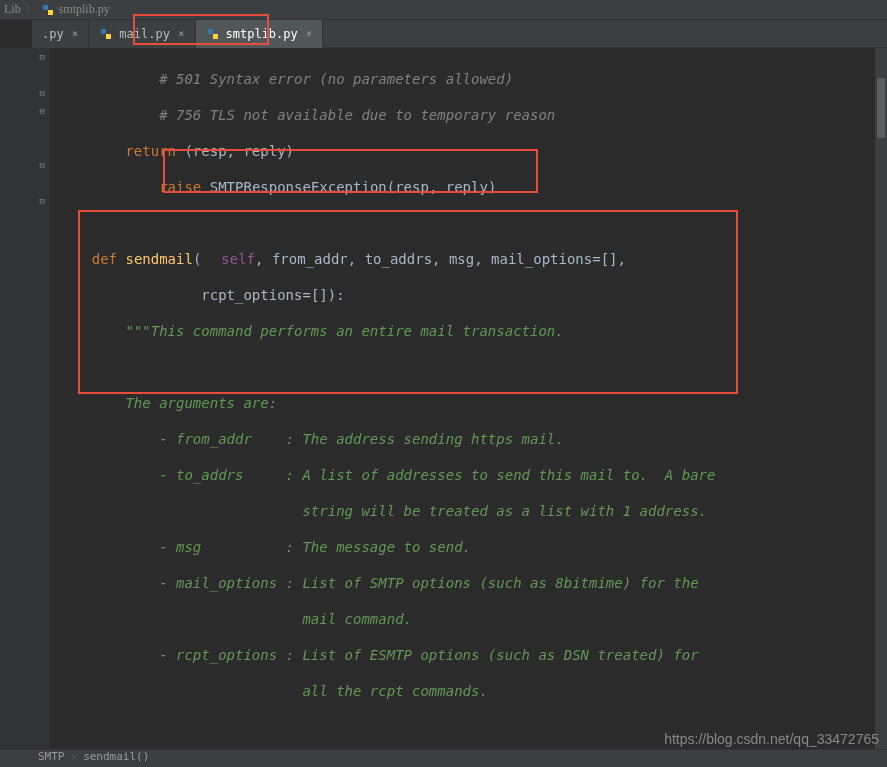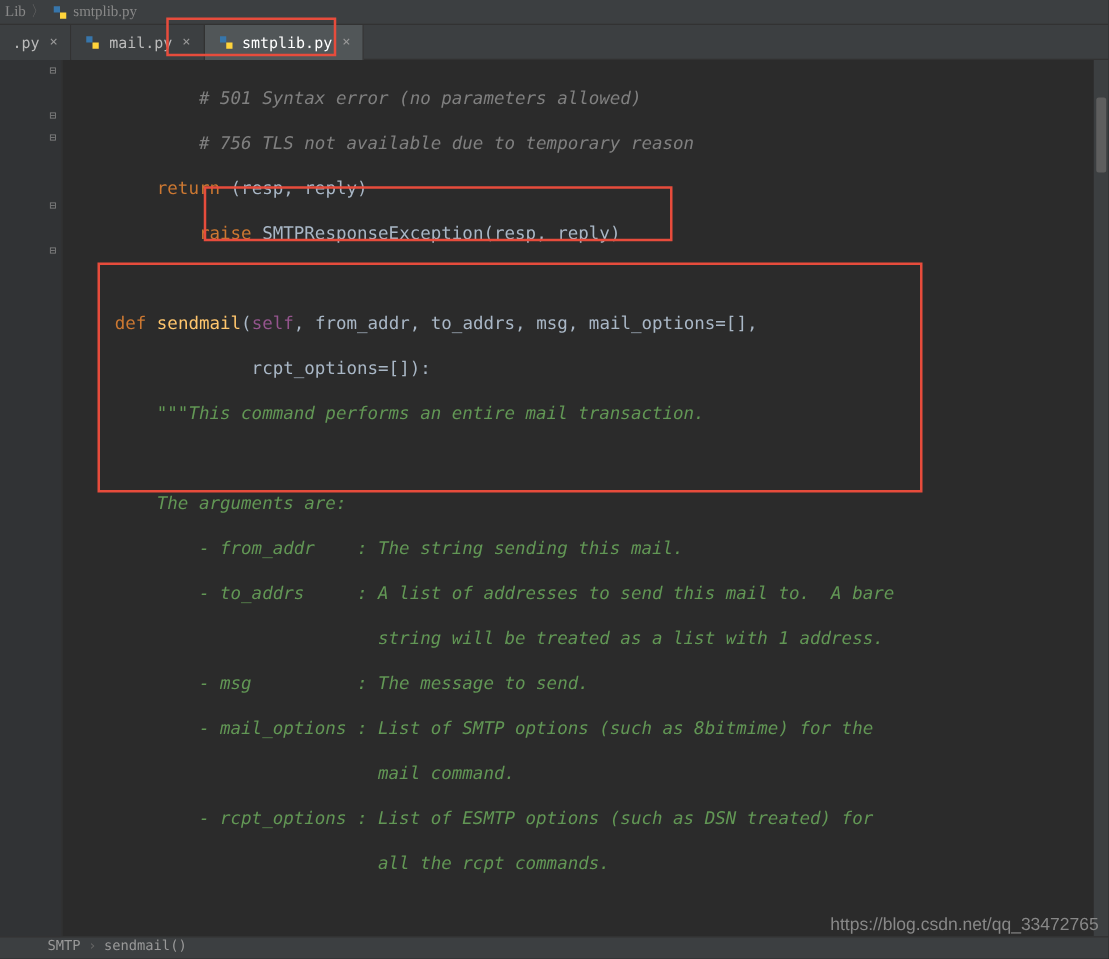--- a/index.html
+++ b/index.html
@@ -29,20 +29,21 @@
       align-items: center;
       gap: 4px;
     }
     .breadcrumb-sep { margin: 0 4px; color: #666; }
     .tabs {
       height: 28px;
       background: #3c3f41;
       display: flex;
       align-items: center;
       border-bottom: 1px solid #323232;
+      margin-left: 32px;
     }
     .tab {
       height: 28px;
       padding: 0 10px;
       display: flex;
       align-items: center;
       gap: 6px;
       background: #3c3f41;
       border-right: 1px solid #323232;
       font-size: 12px;
@@ -97,21 +98,21 @@
       flex: 1;
       padding: 4px 0 4px 8px;
       line-height: 18px;
       white-space: pre;
       position: relative;
       overflow: hidden;
     }
     .line { height: 18px; }
     .kw { color: #cc7832; }
     .fn { color: #ffc66d; }
-    .self { color: #94558d; }
+    .self { color: #94558d; margin-left: 20px; }
     .param { color: #a9b7c6; }
     .comment { color: #808080; font-style: italic; }
     .docstr { color: #629755; font-style: italic; }
     .punct { color: #a9b7c6; }
     .cls { color: #a9b7c6; }
     .red-box {
       position: absolute;
       border: 2px solid #e74c3c;
       pointer-events: none;
       z-index: 10;
@@ -218,21 +219,21 @@
 <div class="line"><span class="comment">            # 501 Syntax error (no parameters allowed)</span></div>
 <div class="line"><span class="comment">            # 756 TLS not available due to temporary reason</span></div>
 <div class="line">        <span class="kw">return</span><span class="punct"> (resp, reply)</span></div>
 <div class="line">            <span class="kw">raise</span> <span class="cls">SMTPResponseException</span><span class="punct">(resp, reply)</span></div>
 <div class="line"></div>
 <div class="line">    <span class="kw">def</span> <span class="fn">sendmail</span><span class="punct">(</span><span class="self">self</span><span class="punct">, </span><span class="param">from_addr</span><span class="punct">, </span><span class="param">to_addrs</span><span class="punct">, </span><span class="param">msg</span><span class="punct">, </span><span class="param">mail_options</span><span class="punct">=</span><span class="punct">[]</span><span class="punct">,</span></div>
 <div class="line">                 <span class="param">rcpt_options</span><span class="punct">=</span><span class="punct">[]</span><span class="punct">):</span></div>
 <div class="line"><span class="docstr">        """This command performs an entire mail transaction.</span></div>
 <div class="line"><span class="docstr"></span></div>
 <div class="line"><span class="docstr">        The arguments are:</span></div>
-<div class="line"><span class="docstr">            - from_addr    : The string sending this mail.</span></div>
+<div class="line"><span class="docstr">            - from_addr    : The address sending https mail.</span></div>
 <div class="line"><span class="docstr">            - to_addrs     : A list of addresses to send this mail to.  A bare</span></div>
 <div class="line"><span class="docstr">                             string will be treated as a list with 1 address.</span></div>
 <div class="line"><span class="docstr">            - msg          : The message to send.</span></div>
 <div class="line"><span class="docstr">            - mail_options : List of SMTP options (such as 8bitmime) for the</span></div>
 <div class="line"><span class="docstr">                             mail command.</span></div>
 <div class="line"><span class="docstr">            - rcpt_options : List of ESMTP options (such as DSN treated) for</span></div>
 <div class="line"><span class="docstr">                             all the rcpt commands.</span></div>
 
 
 

